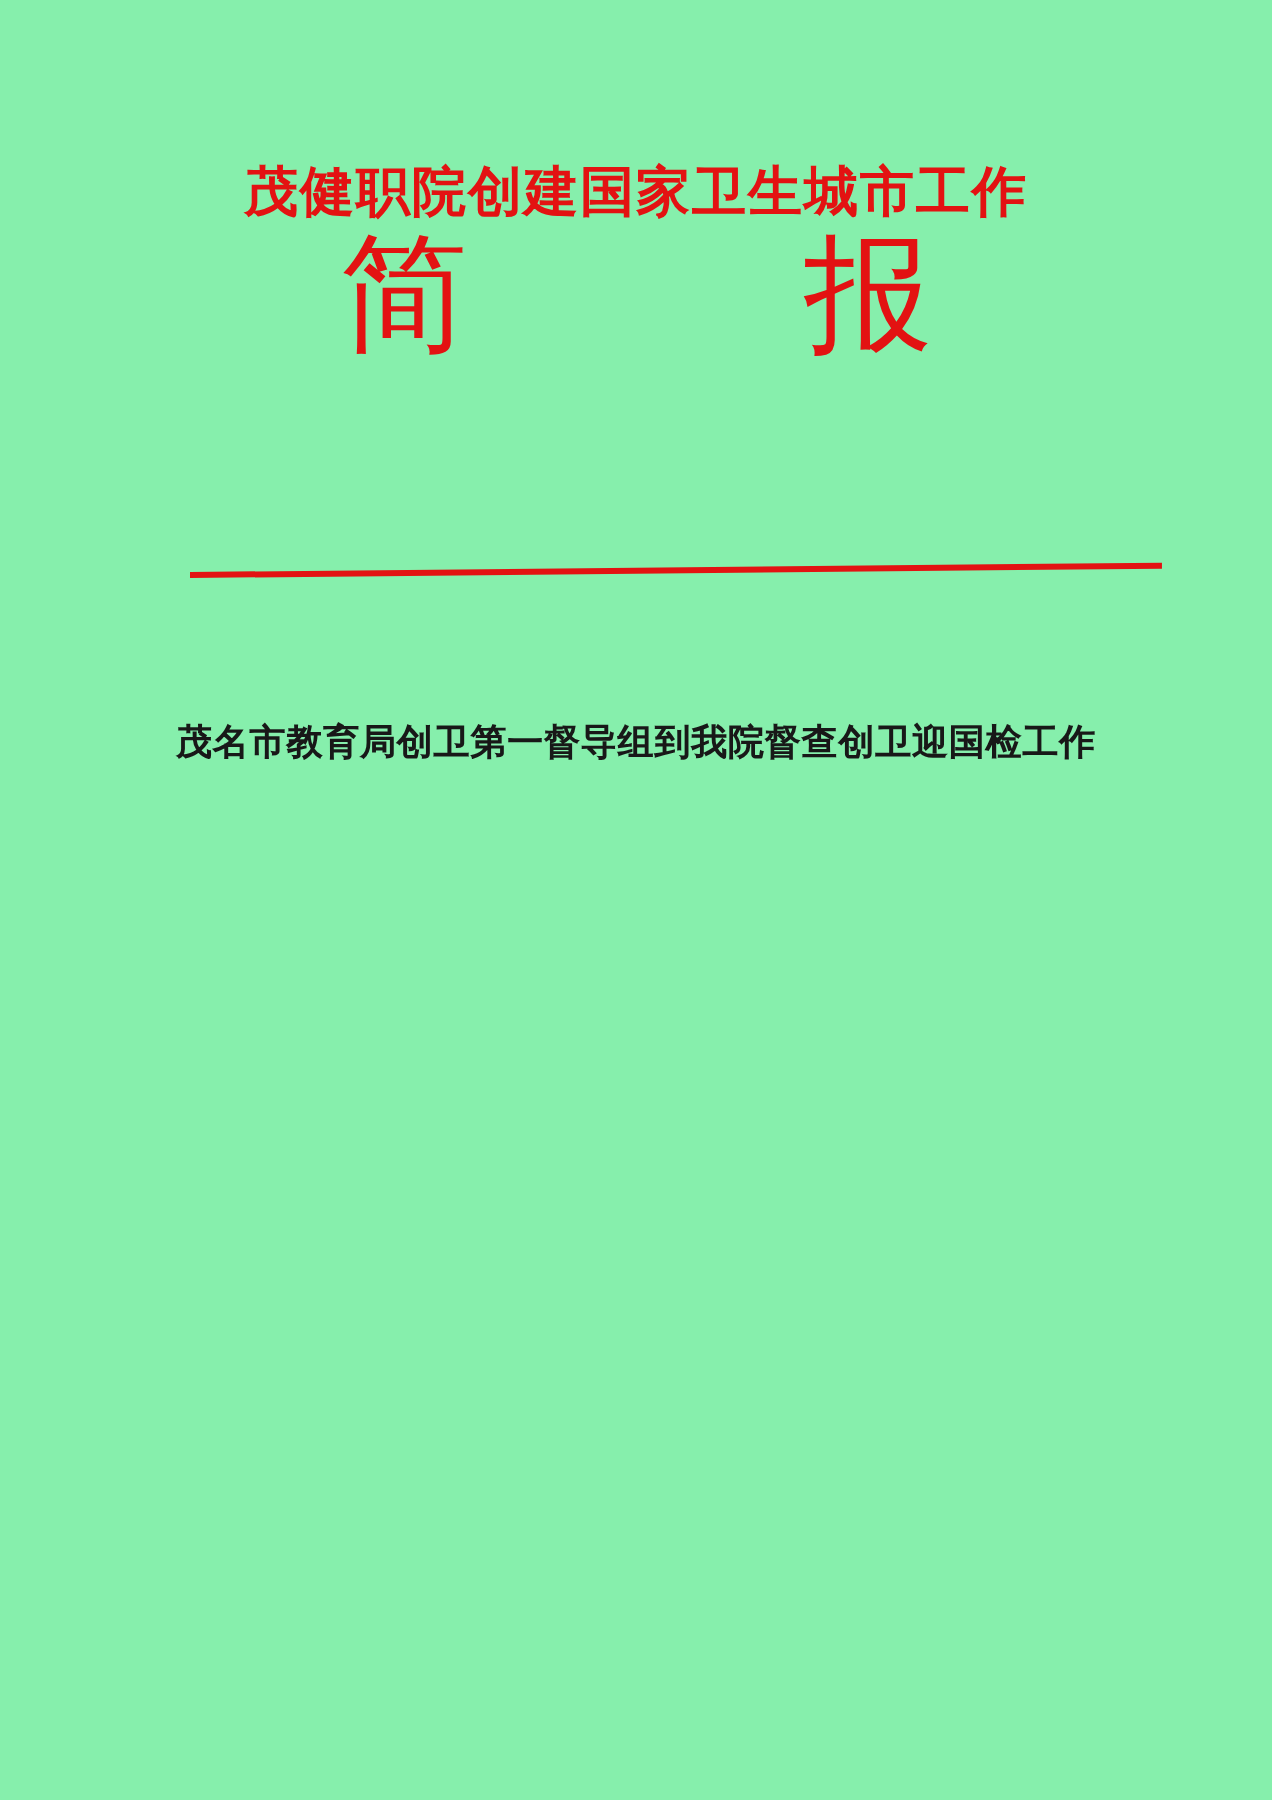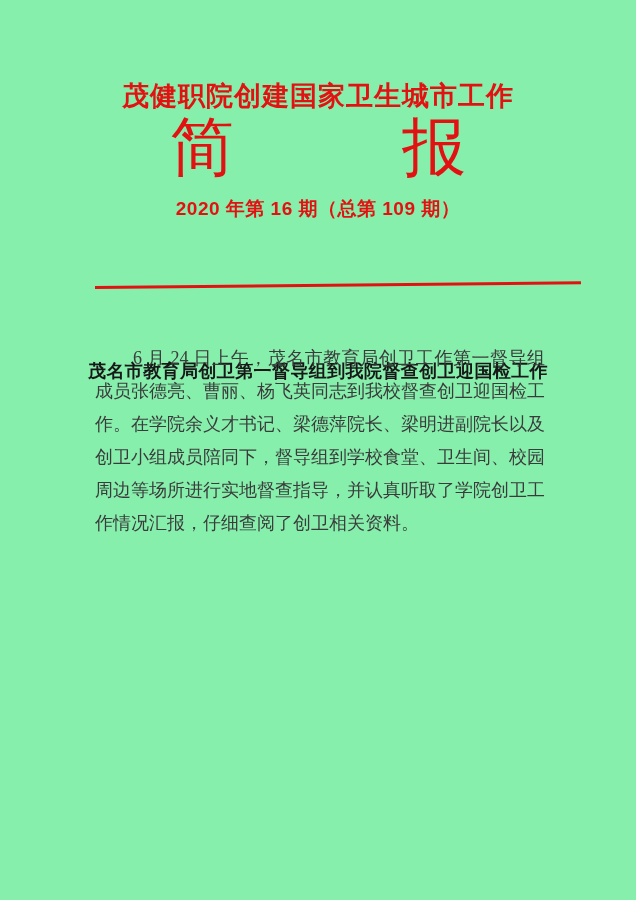--- a/index.html
+++ b/index.html
@@ -85,31 +85,22 @@
 
 <div class="page">
 
   <div class="supertitle">茂健职院创建国家卫生城市工作</div>
 
   <div class="masthead-title">
     <span>简</span>
     <span>报</span>
   </div>
 
-  <div class="issue-line">2020 年第 16 期（总第 109 期）</div>
 
   <div class="publisher">
   </div>
 
   <div class="rule"></div>
 
   <div class="headline">茂名市教育局创卫第一督导组到我院督查创卫迎国检工作</div>
 
-  <div class="body-text">
-    <div class="line first">6 月 24 日上午，茂名市教育局创卫工作第一督导组</div>
-    <div class="line">成员张德亮、曹丽、杨飞英同志到我校督查创卫迎国检工</div>
-    <div class="line">作。在学院余义才书记、梁德萍院长、梁明进副院长以及</div>
-    <div class="line">创卫小组成员陪同下，督导组到学校食堂、卫生间、校园</div>
-    <div class="line">周边等场所进行实地督查指导，并认真听取了学院创卫工</div>
-    <div class="line last">作情况汇报，仔细查阅了创卫相关资料。</div>
-  </div>
 
 </div>
 
 </body></html>

